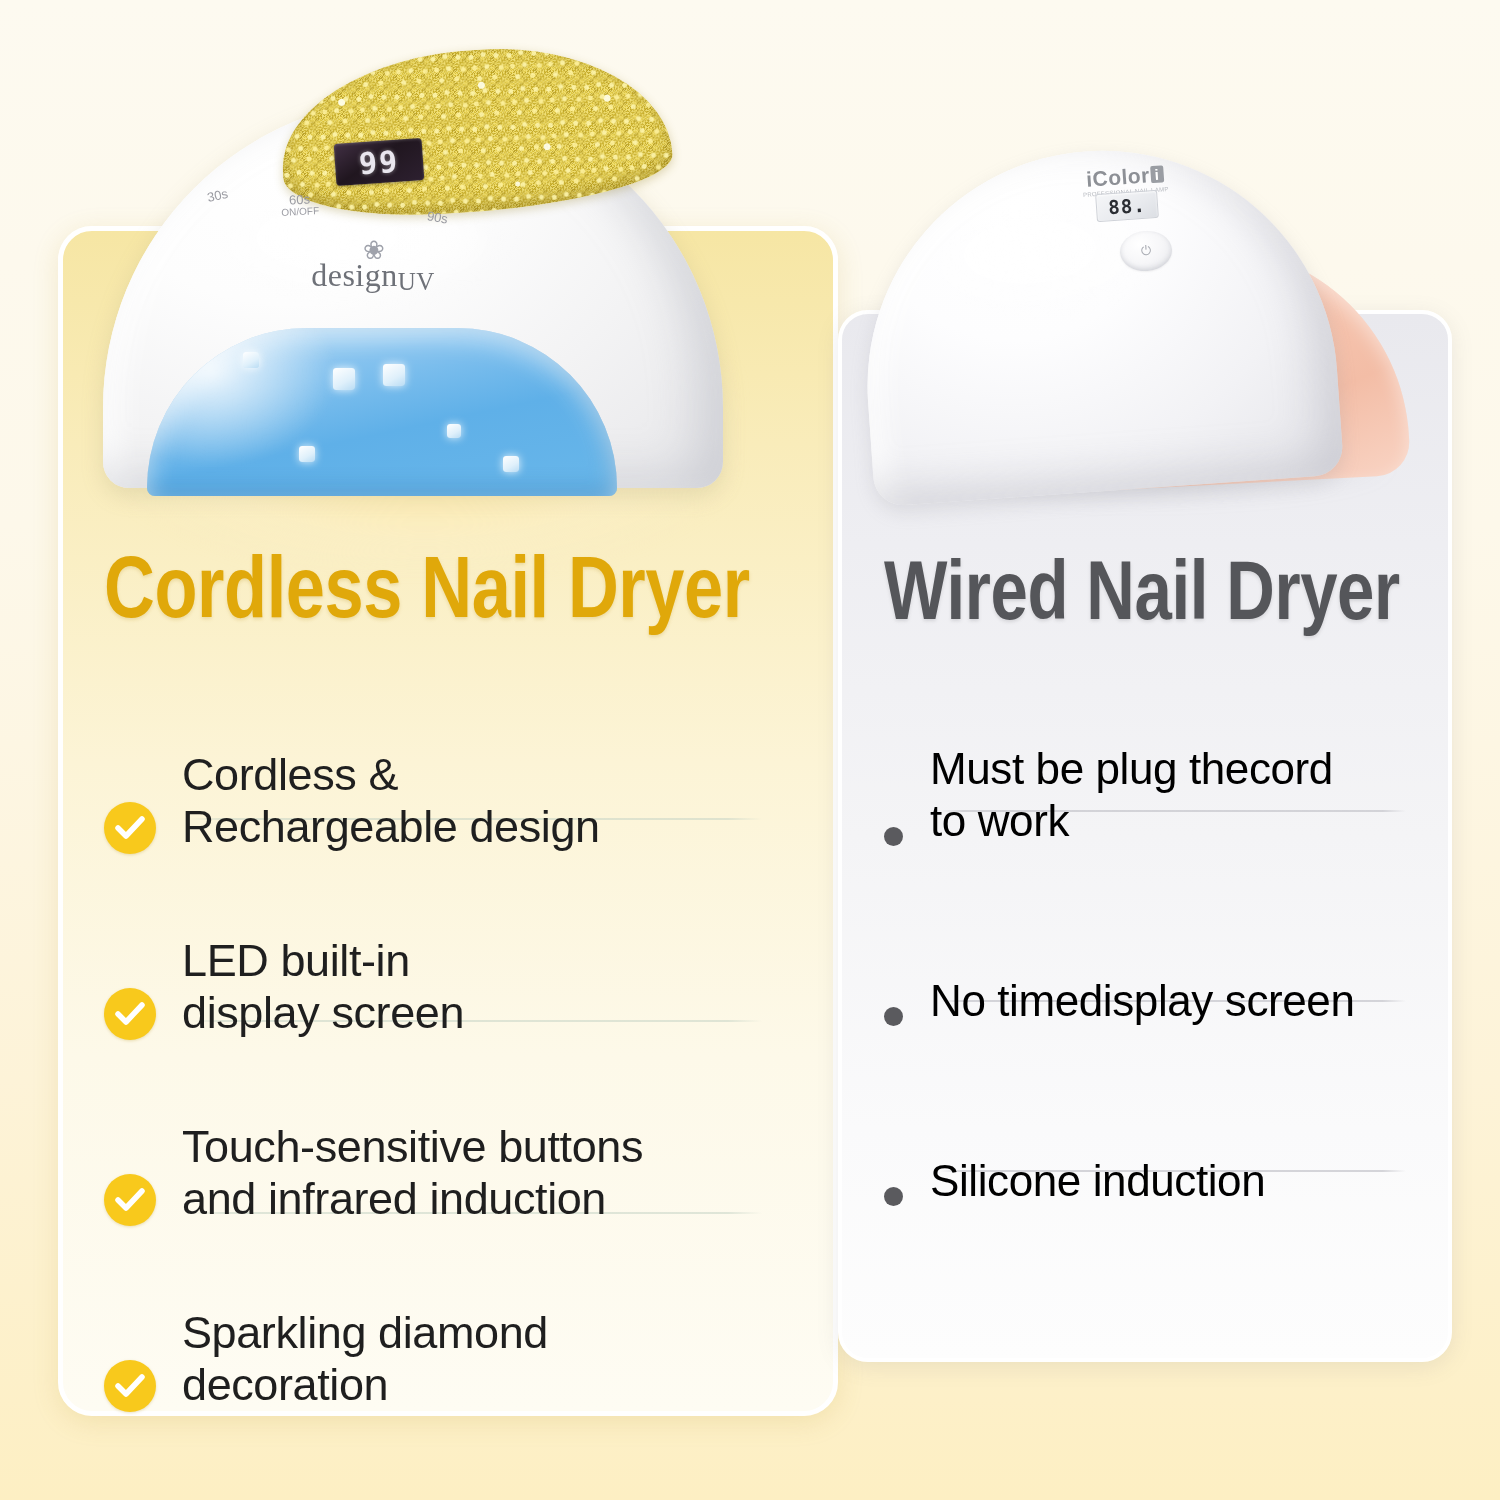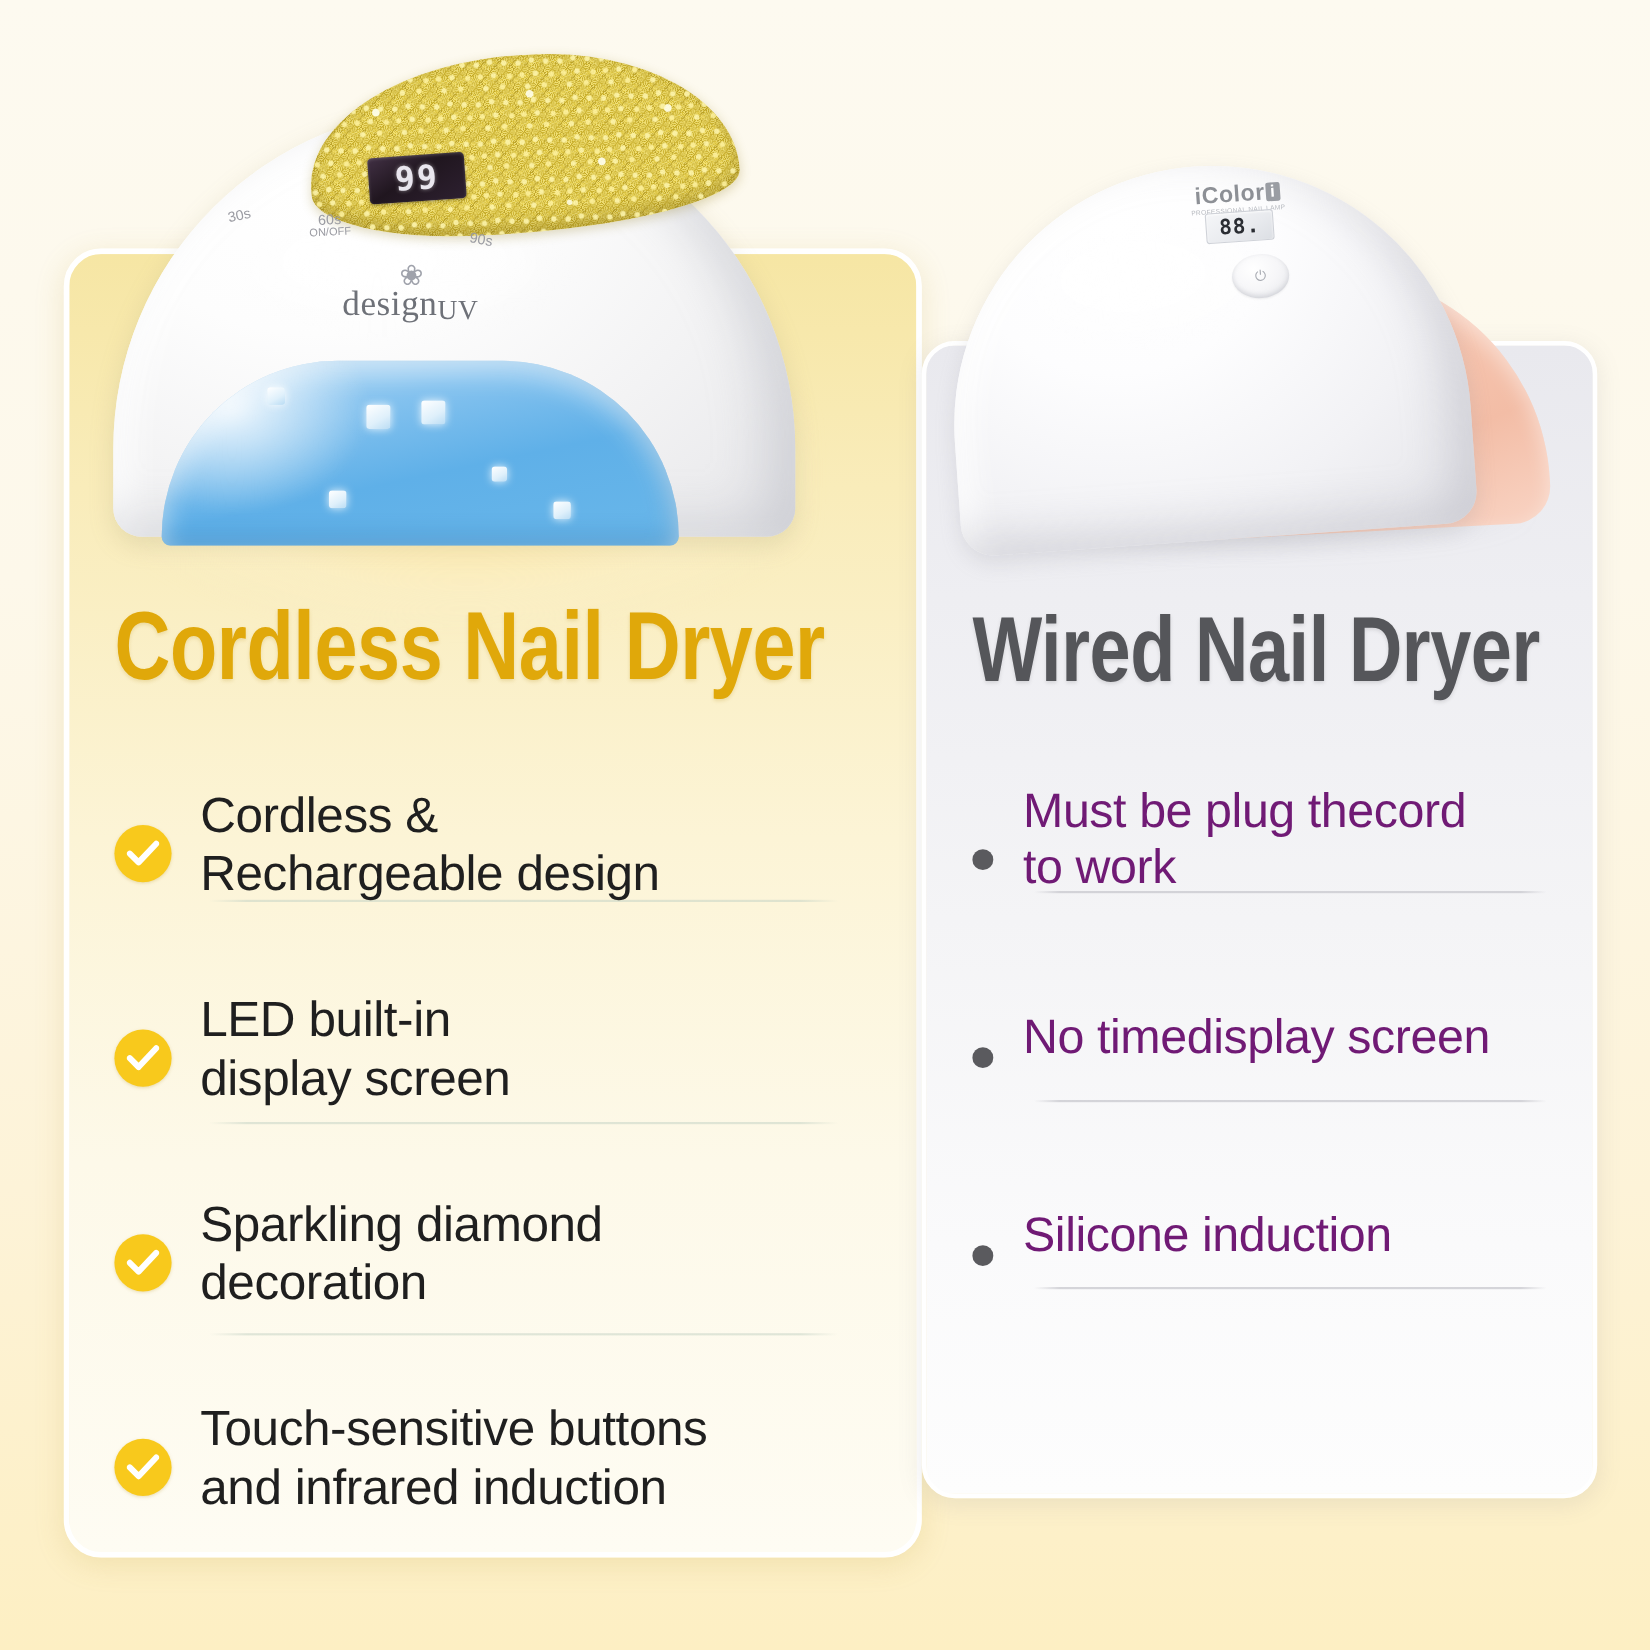--- a/index.html
+++ b/index.html
@@ -37,21 +37,21 @@
   #left-heading  { left:104px; top:536px;  font-size:88px; color:#e0a80a;
                    text-shadow:0 2px 4px rgba(180,140,20,.22); }
   #right-heading { left:884px; top:542px;  font-size:84px; color:#55565a;
                    text-shadow:0 2px 4px rgba(90,90,95,.18); }
 
   
   .feature-list { position:absolute; }
   #left-list  { left:104px; top:668px; width:680px; }
   #right-list { left:884px; top:666px; width:540px; }
 
-  .feature-row { display:flex; align-items:center; position:relative; }
+  .feature-row { display:flex; align-items:flex-end; position:relative; }
 
   
   #left-list .feature-row { min-height:186px; }
   .check-icon {
     flex:0 0 auto; width:52px; height:52px; border-radius:50%;
     background:#f8c91c; margin-top:30px; margin-right:26px;
     position:relative; box-shadow:0 1px 3px rgba(170,135,10,.25);
   }
   .check-icon svg { position:absolute; left:11px; top:13px; }
   #left-list .feature-text {
@@ -59,21 +59,21 @@
     padding-top:14px;
   }
 
   
   #right-list .feature-row { min-height:180px; }
   .dot-icon {
     flex:0 0 auto; width:19px; height:19px; border-radius:50%;
     background:#5a5a5e; margin-top:50px; margin-right:27px;
   }
   #right-list .feature-text {
-    font-size:44px; line-height:1.17; color:#701a75; letter-spacing:-.4px;
+    font-size:44px; line-height:1.17; color:#000000; letter-spacing:-.4px;
     padding-top:14px;
   }
 
   
   .divider { position:absolute; height:2px; }
   .divider.yellow { background:linear-gradient(90deg,rgba(205,215,200,.0) 0%,rgba(198,212,198,.55) 6%,rgba(198,212,198,.55) 94%,rgba(205,215,200,0) 100%); }
   .divider.grey   { background:linear-gradient(90deg,rgba(205,205,210,0) 0%,rgba(200,200,206,.75) 5%,rgba(200,200,206,.75) 95%,rgba(205,205,210,0) 100%); }
 
   #ld1 { left:190px; top:818px;  width:572px; }
   #ld2 { left:190px; top:1020px; width:572px; }
@@ -338,29 +338,29 @@
         </svg>
       </div>
       <div class="feature-text">LED built-in<br>display screen</div>
     </div>
     <div class="feature-row">
       <div class="check-icon">
         <svg width="30" height="26" viewBox="0 0 30 26">
           <path d="M3 13 L11 21 L27 4" fill="none" stroke="#ffffff" stroke-width="5.5" stroke-linecap="round" stroke-linejoin="round"></path>
         </svg>
       </div>
-      <div class="feature-text">Sparkling diamond<br>decoration</div>
+      <div class="feature-text">Touch-sensitive buttons<br>and infrared induction</div>
     </div>
     <div class="feature-row">
       <div class="check-icon">
         <svg width="30" height="26" viewBox="0 0 30 26">
           <path d="M3 13 L11 21 L27 4" fill="none" stroke="#ffffff" stroke-width="5.5" stroke-linecap="round" stroke-linejoin="round"></path>
         </svg>
       </div>
-      <div class="feature-text">Touch-sensitive buttons<br>and infrared induction</div>
+      <div class="feature-text">Sparkling diamond<br>decoration</div>
     </div>
   </div>
 <div class="feature-list" id="right-list">
     <div class="feature-row">
       <div class="dot-icon"></div>
       <div class="feature-text">Must be plug thecord<br>to work</div>
     </div>
     <div class="feature-row">
       <div class="dot-icon"></div>
       <div class="feature-text">No timedisplay screen</div>

